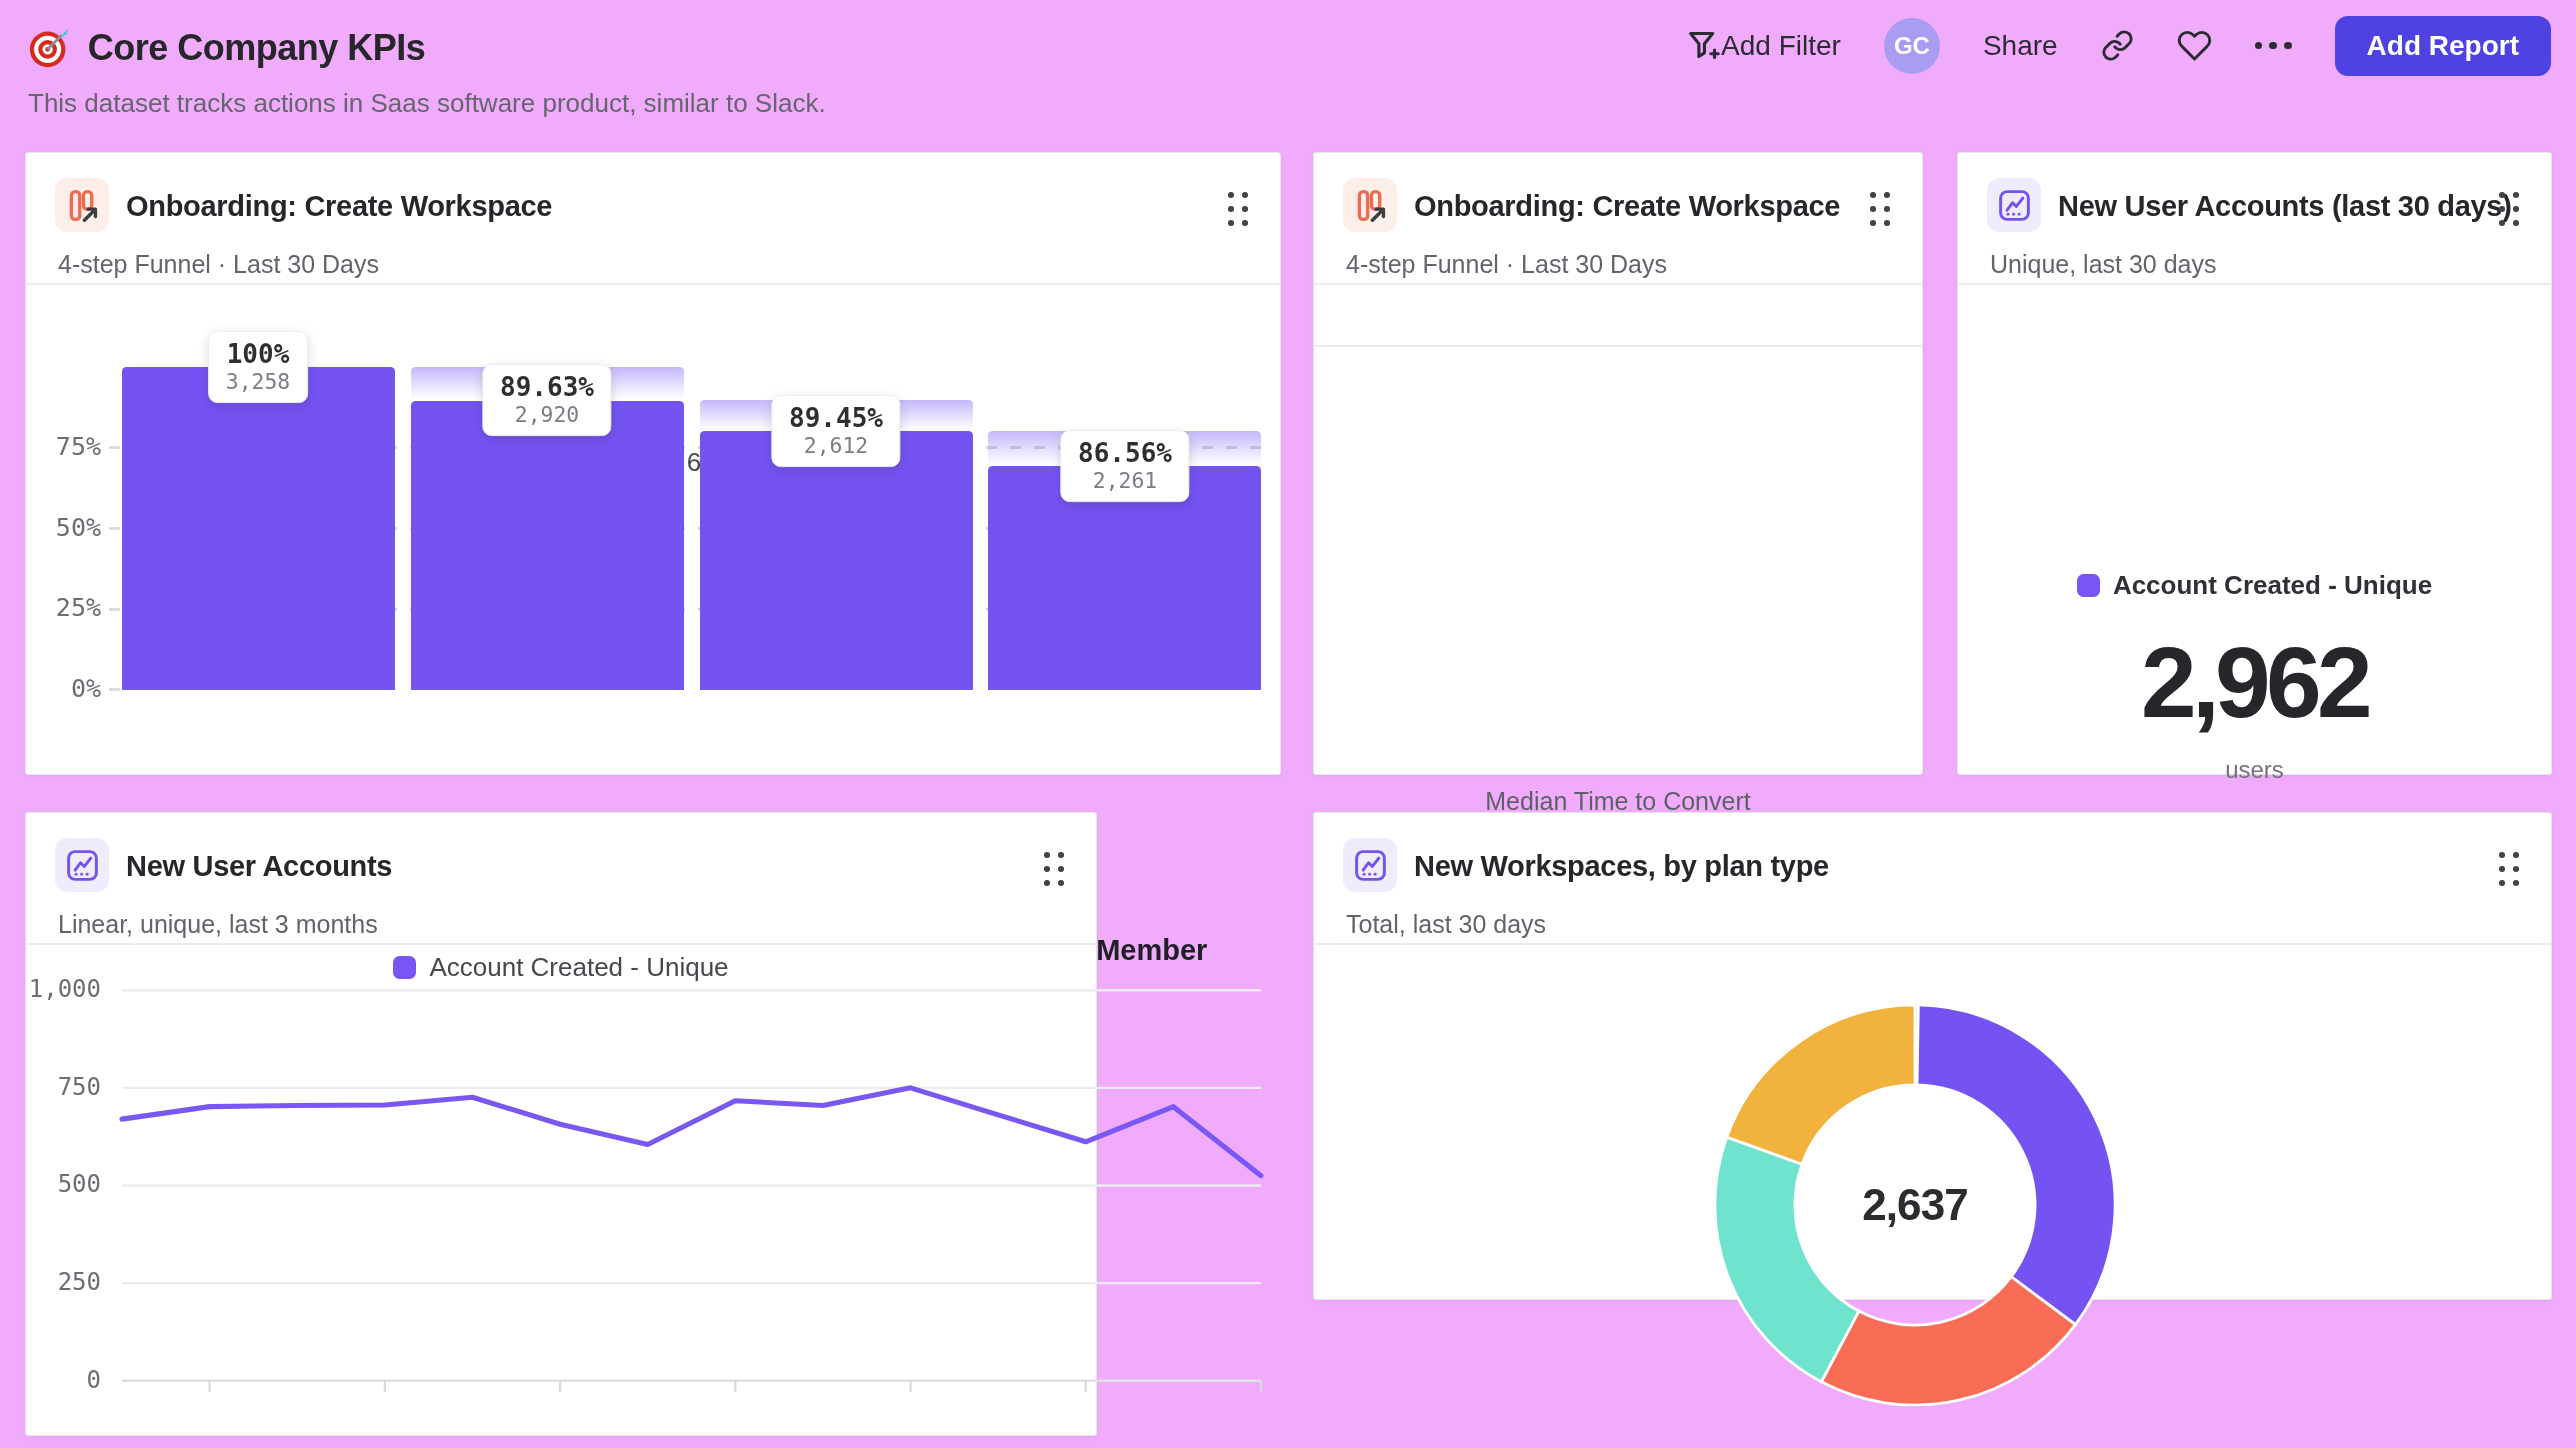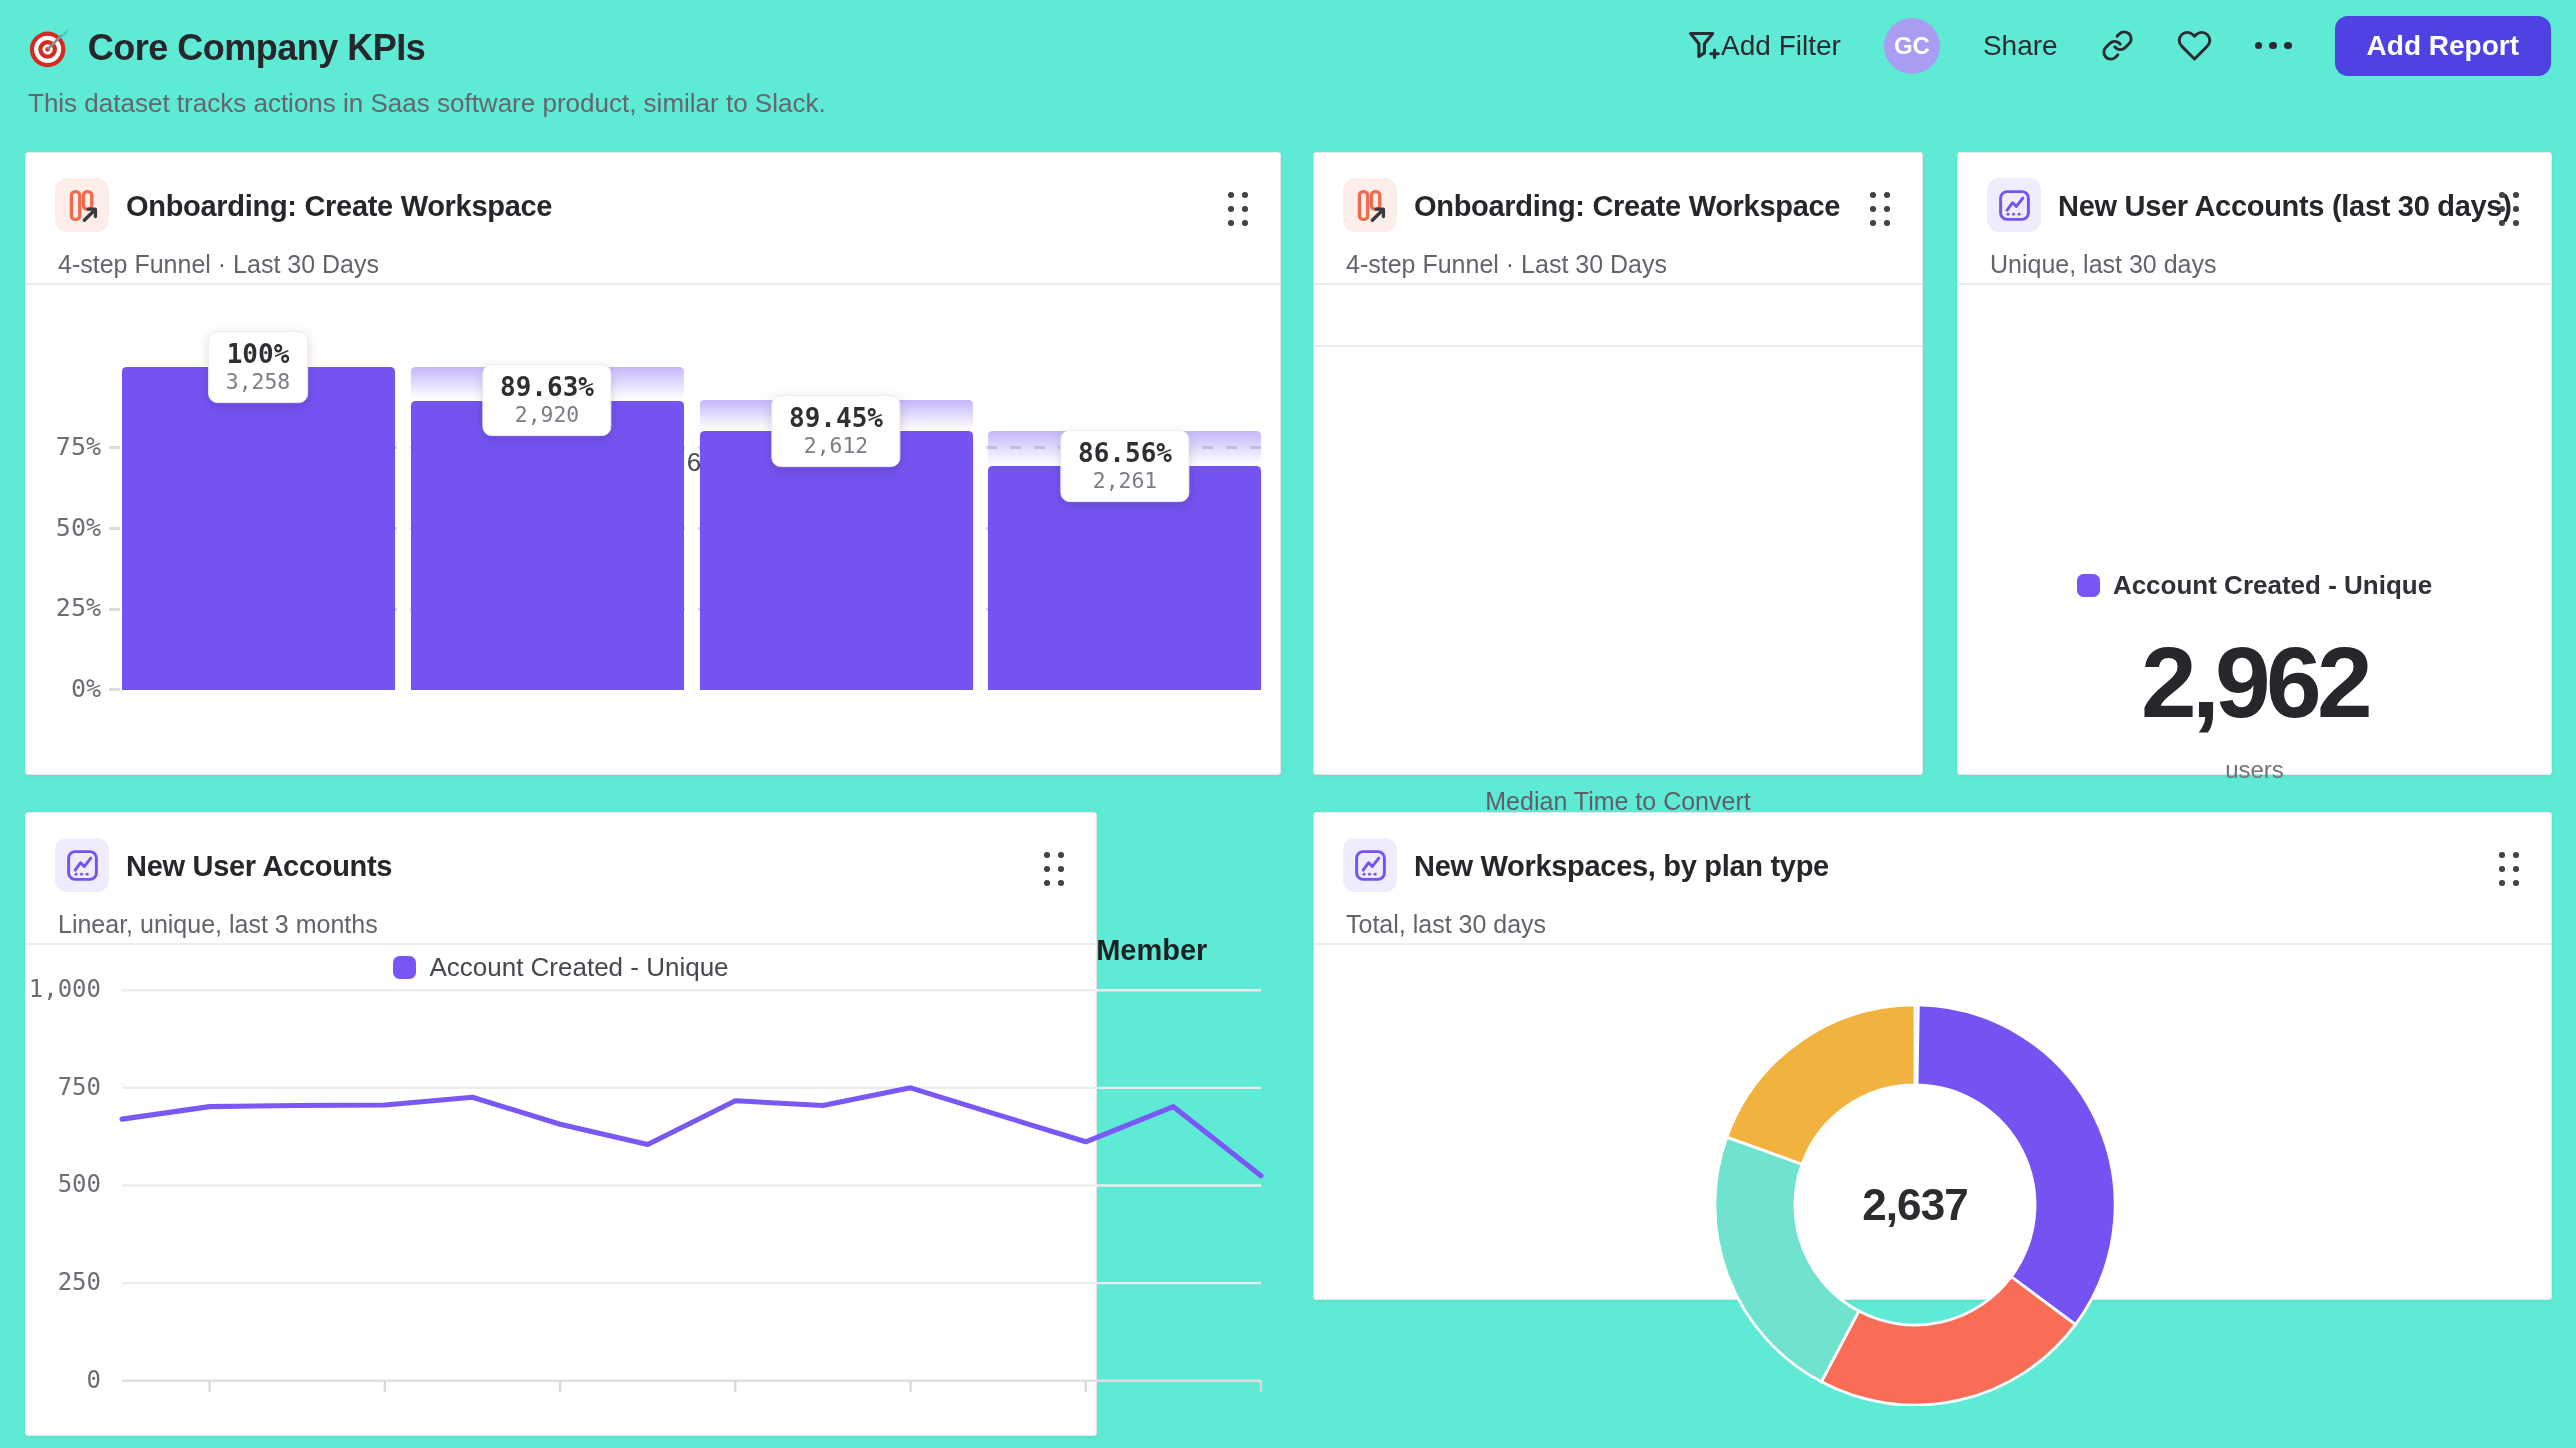--- a/index.html
+++ b/index.html
@@ -1,19 +1,19 @@
 <!DOCTYPE html>
 <html style="font-size:15px"><head>
 <meta charset="utf-8">
 <style>
   * { margin:0; padding:0; box-sizing:border-box; }
   html,body { background:#fff; }
   .page {
     position:relative; width:2576px; height:1449px; overflow:hidden;
-    font-family:"Liberation Sans", sans-serif; color:#28282d; background:#5eead4;
+    font-family:"Liberation Sans", sans-serif; color:#28282d; background:#f0abfc;
   }
   .mono { font-family:"DejaVu Sans Mono", monospace; }
 
   
   .hdr-title-row { position:absolute; left:28px; top:26px; display:flex; align-items:center; gap:16.7px; }
   .hdr-title { font-size:36px; font-weight:bold; letter-spacing:-0.5px; color:#26262b; }
   .hdr-sub { position:absolute; left:28px; top:88px; font-size:26px; color:#65656d; }
 
   .toolbar { position:absolute; right:25px; top:11px; height:69px; display:flex; align-items:center; gap:43px; }
   .tb-item { display:flex; align-items:center; font-size:28px; color:#2b2b31; cursor:pointer; }

